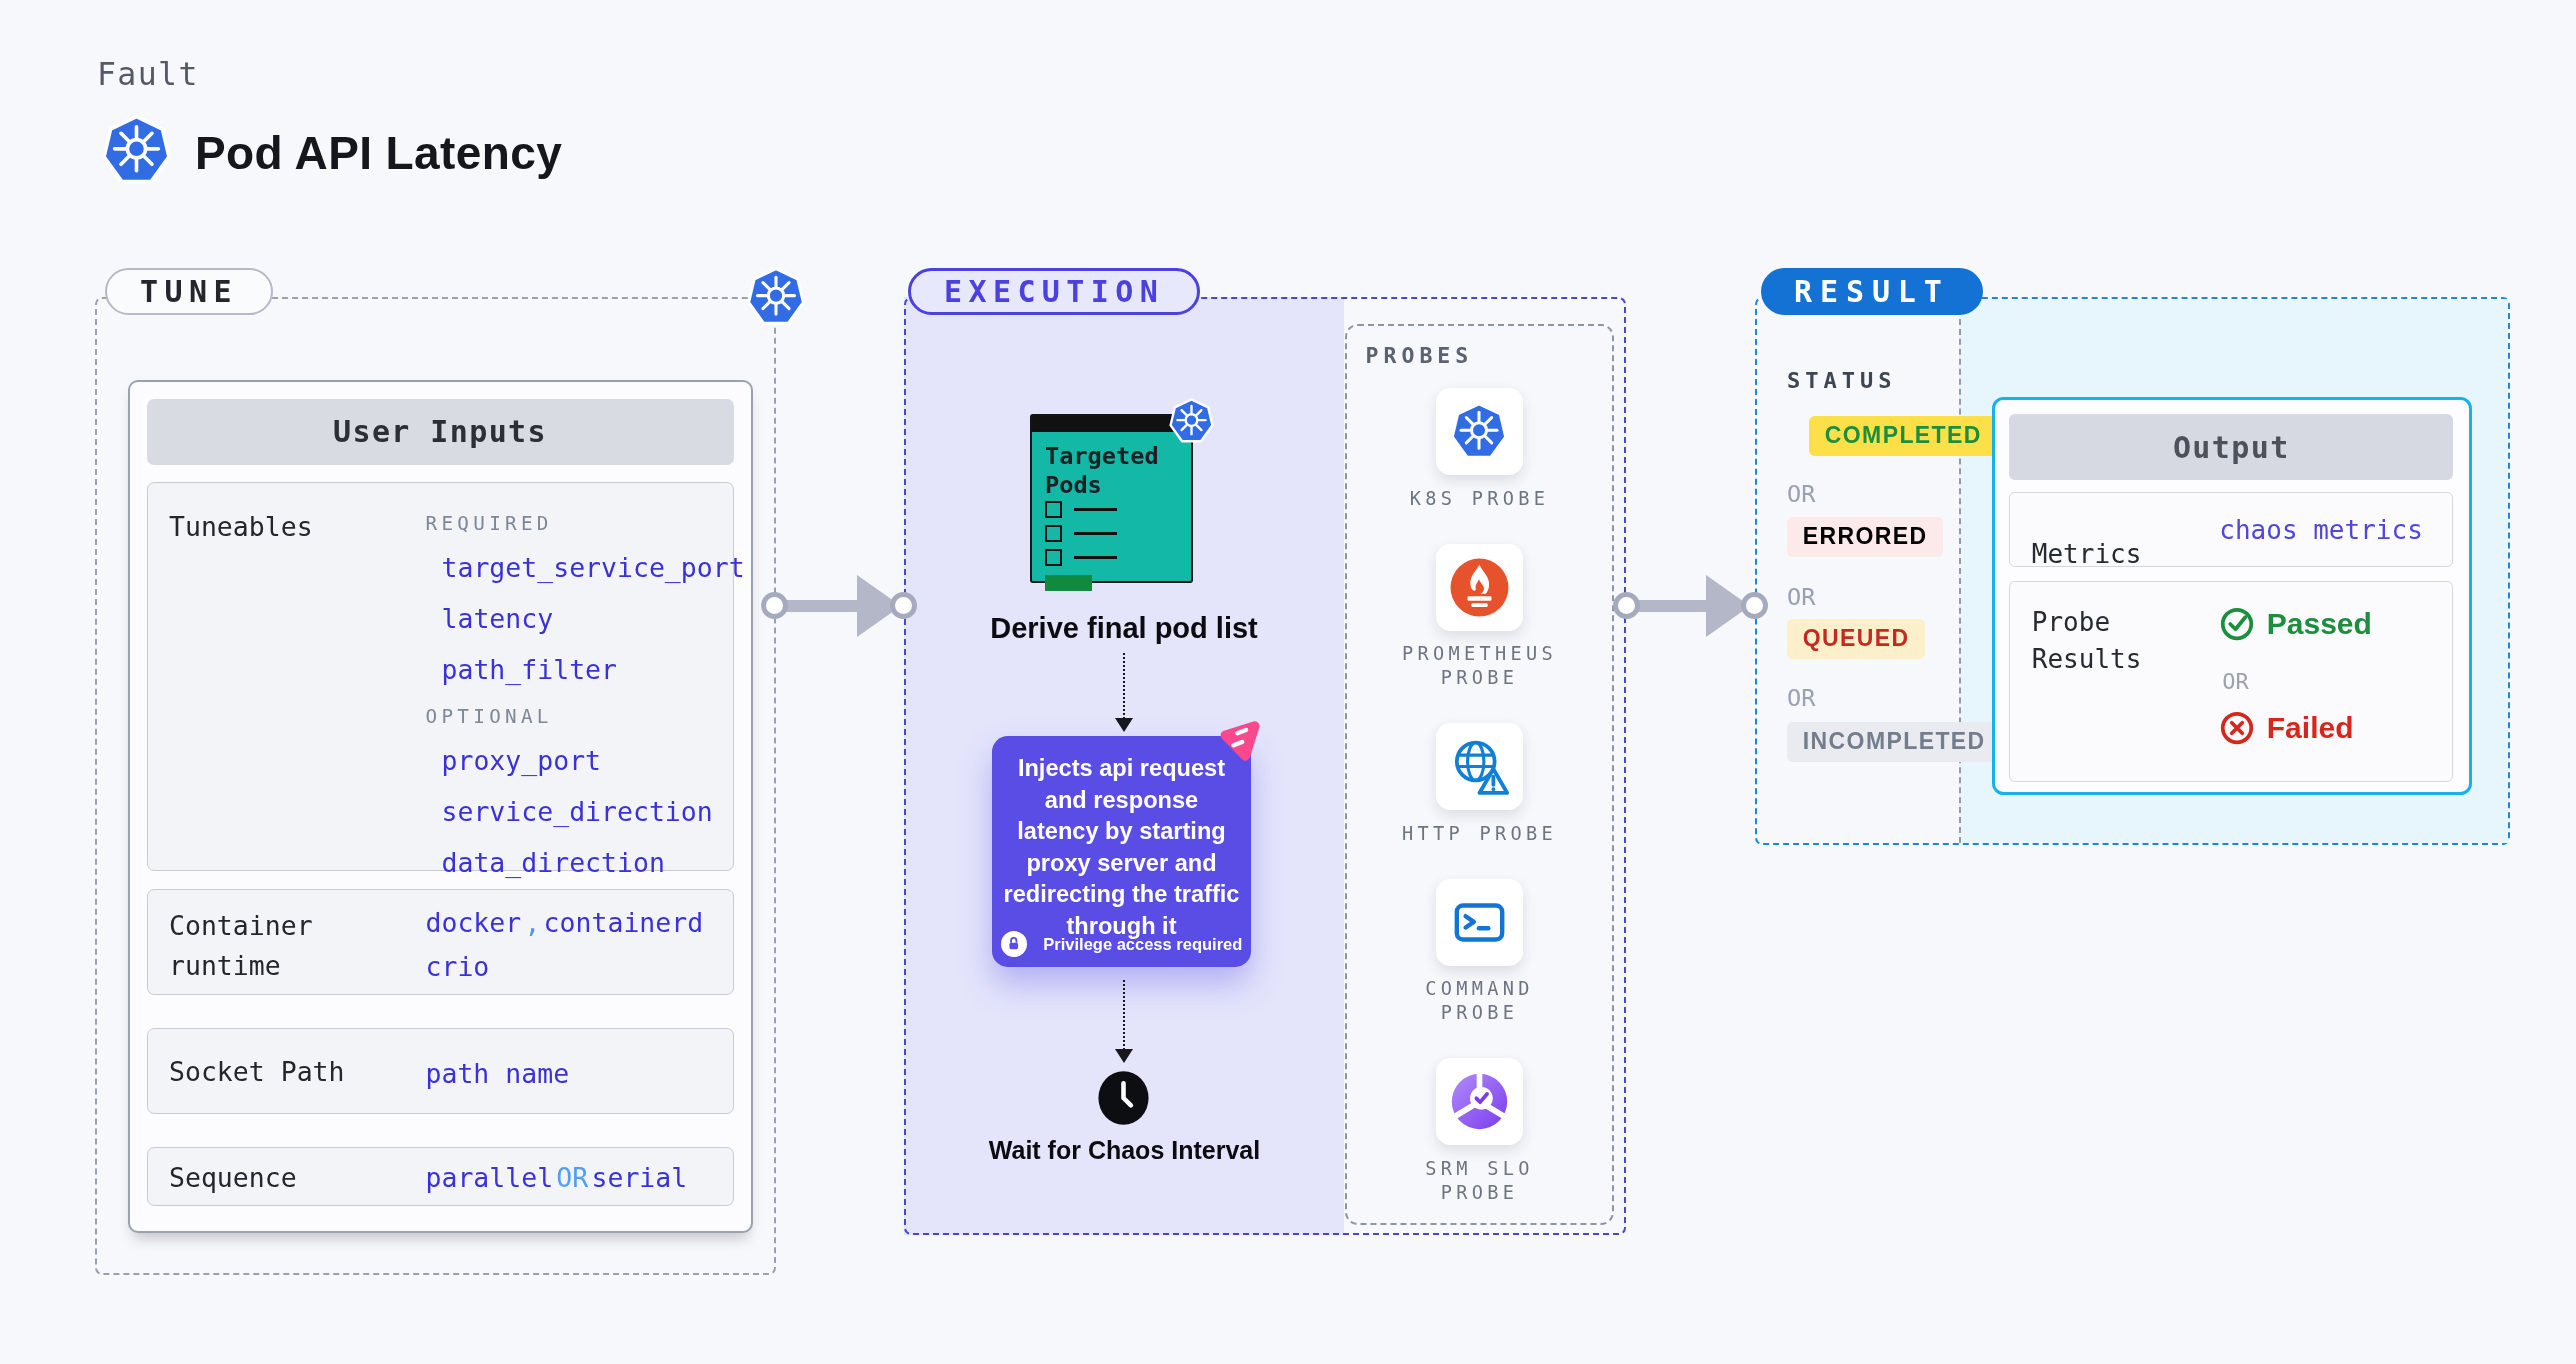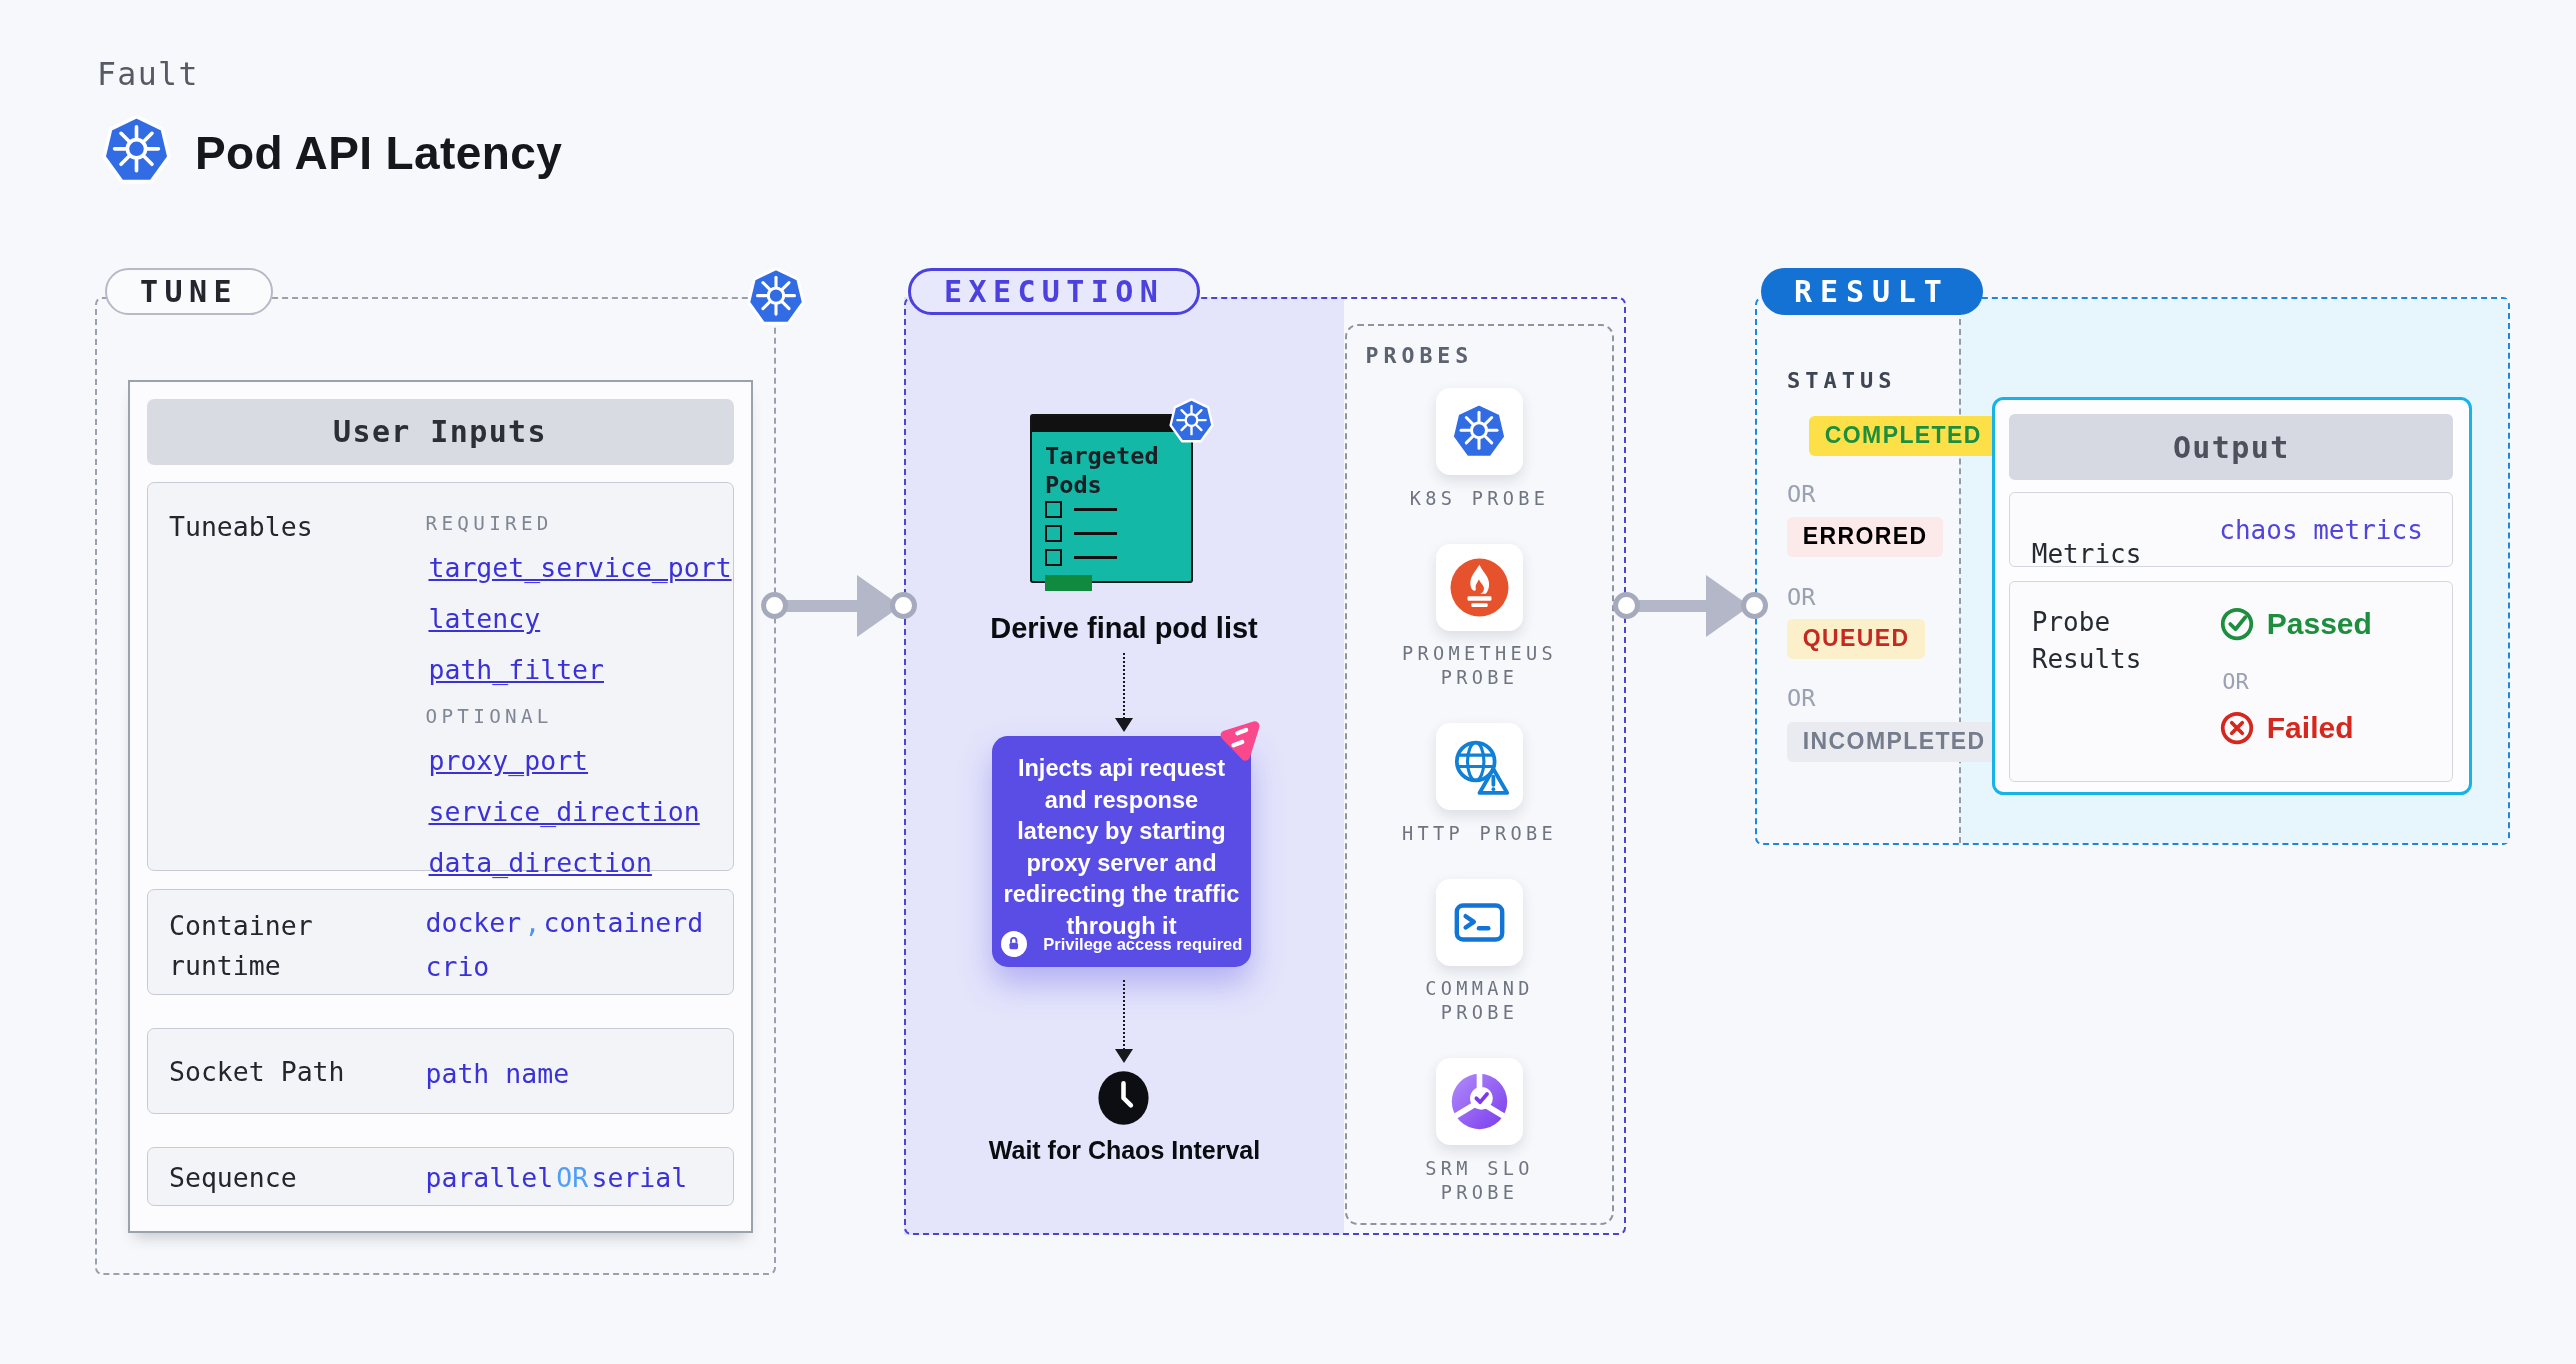--- a/index.html
+++ b/index.html
@@ -31,33 +31,33 @@
   .tune-box{left:95px;top:297px;width:681px;height:978px;border:2.9px dashed var(--gray-border);border-radius:7.2px;}
   .exec-fill{left:904px;top:297px;width:440px;height:938px;background:#e4e5fb;}
   .exec-box{left:904px;top:297px;width:722px;height:938px;border:2.9px dashed var(--exec);border-radius:7.2px;z-index:4;}
   .probes-box{left:1345px;top:324px;width:269px;height:901px;border:2.1px dashed #8e95a2;border-radius:13px;z-index:5;}
   .result-box{left:1755px;top:297px;width:755px;height:548px;border:2.9px dashed #1b87e2;border-radius:7.2px;z-index:4;}
   .result-cyan{position:absolute;left:202px;top:0;right:0;bottom:0;background:#e7f6fc;border-left:2.1px dashed #949aa7;}
 
   .k8s-corner{left:745px;top:266px;width:62px;height:63px;z-index:7;}
 
   
-  .ui-card{left:128px;top:380px;width:625px;height:853px;background:#fcfcfe;border:2.1px solid #9aa2ae;border-radius:0;
+  .ui-card{left:128px;top:380px;width:625px;height:853px;background:#fcfcfe;border:2.1px solid #9aa2ae;border-radius:10px;
            box-shadow:0 10px 14.3px -5.7px rgba(55,60,80,.28);z-index:5;}
   .ui-head{position:absolute;left:16.5px;top:16.5px;width:587px;height:66px;background:#d9dbe3;border-radius:7.2px;
            font-family:var(--mono);font-weight:bold;font-size:30px;color:#2b2f36;display:flex;align-items:center;justify-content:center;letter-spacing:1.4px;}
   .ui-row{position:absolute;left:16.5px;width:587px;background:#f3f4f8;border:1.4px solid #c6cad4;border-radius:7.2px;}
   .row-tuneables{top:100px;height:389px;}
   .row-runtime{top:507px;height:106px;}
   .row-socket{top:646px;height:86px;}
   .row-sequence{top:765px;height:59px;}
   .row-label{position:absolute;left:21.5px;font-family:var(--mono);font-size:26.5px;color:#23262d;line-height:40px;}
   .rt-col{position:absolute;left:278px;top:23px;}
   .grp{font-family:var(--mono);font-size:19.3px;color:#7f8694;letter-spacing:4.3px;margin:5.7px 0 17px;}
-  .tunable{font-family:var(--mono);font-size:26.5px;color:var(--indigo);margin:0 3px 20px;text-decoration:underline;}
+  .tunable{font-family:var(--mono);font-size:26.5px;color:var(--indigo);margin:0 16px 20px;}
   .val{font-family:var(--mono);font-size:26.5px;color:var(--indigo);}
   .val-sep{color:#4f93f2;}
   .val-or{color:#4f9ff8;}
 
   
   .bar{height:11.5px;background:#b4b7c7;border-radius:1.4px;}
   .head{width:0;height:0;border-top:31.5px solid transparent;border-bottom:31.5px solid transparent;border-left:44px solid #b4b7c7;}
   .ring{width:27px;height:27px;background:#fff;border:5px solid #a6aabd;border-radius:50%;z-index:8;}
 
   

